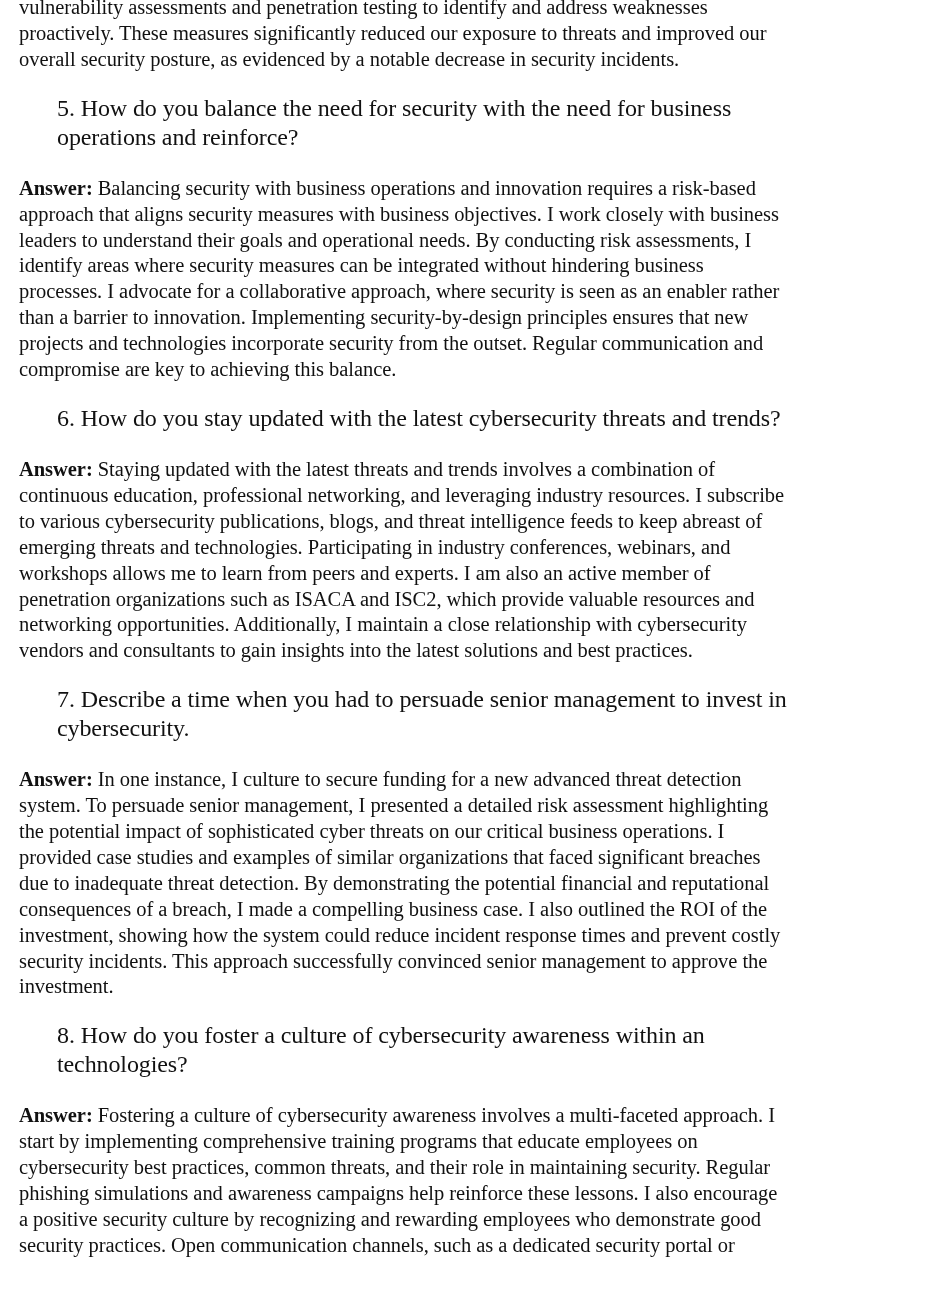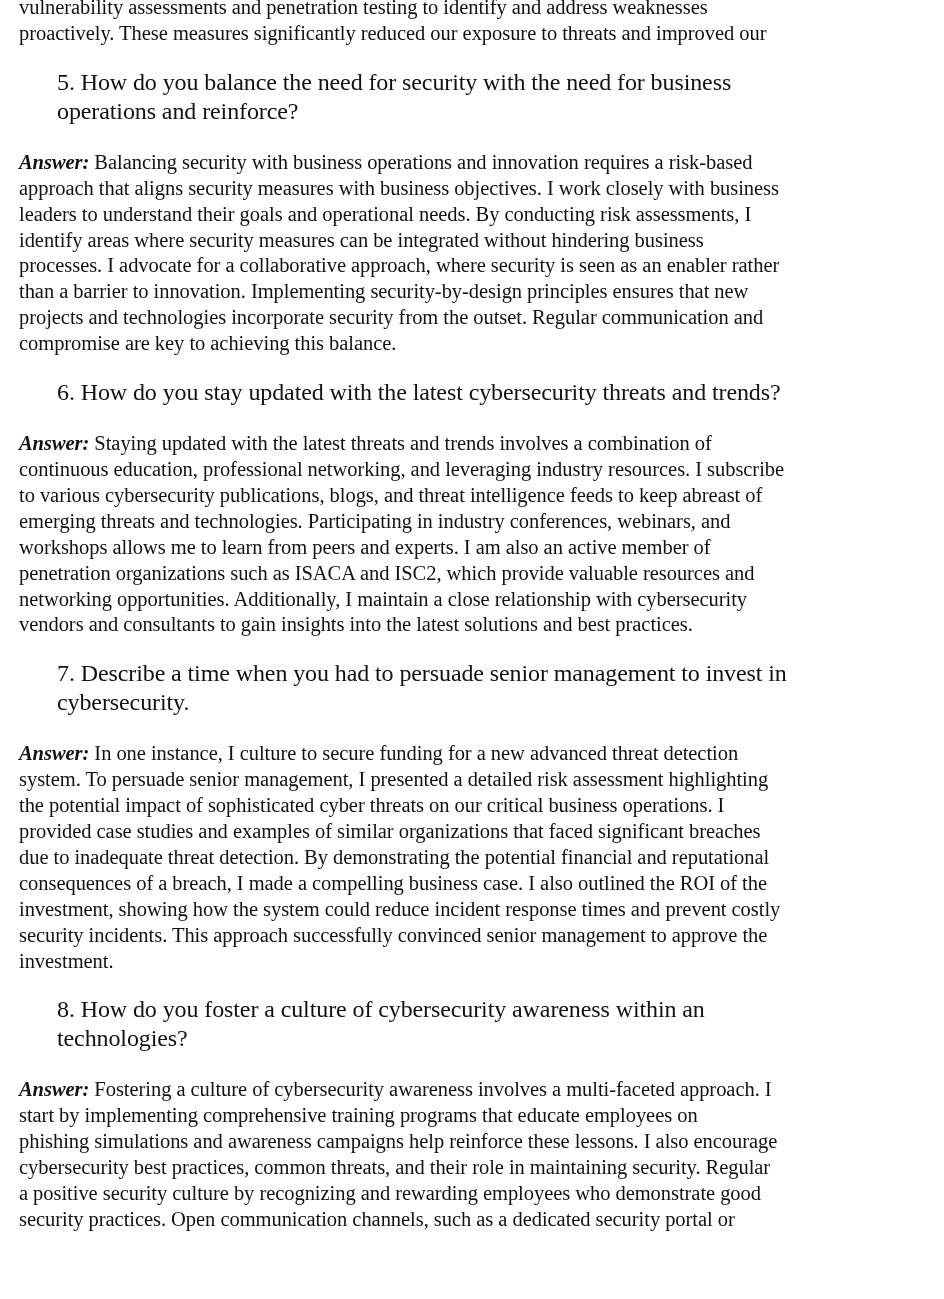--- a/index.html
+++ b/index.html
@@ -22,41 +22,41 @@
       width: 910px;
     }
     .line {
       font-size: 20.5px;
       line-height: 25.9px;
       white-space: nowrap;
       letter-spacing: -0.05px;
     }
     .answer-label {
       font-weight: bold;
-      font-style: italic;
     }
     .q-line {
       font-size: 24px;
       font-weight: normal;
       line-height: 29px;
       white-space: nowrap;
       letter-spacing: -0.1px;
       margin-left: 38px;
     }
     .section-gap { height: 21px; }
     .q-gap { height: 24px; }
   </style>
 </head>
 <body>
 
 <div class="page">
 
   <div>
     <div class="line">vulnerability assessments and penetration testing to identify and address weaknesses</div>
     <div class="line">proactively. These measures significantly reduced our exposure to threats and improved our</div>
+    <div class="line">overall security posture, as evidenced by a notable decrease in security incidents.</div>
   </div>
 
   <div class="section-gap"></div>
 
   <div>
     <div>
       <div class="q-line">5. How do you balance the need for security with the need for business</div>
       <div class="q-line">operations and reinforce?</div>
     </div>
     <div class="q-gap"></div>
@@ -116,20 +116,20 @@
 
   <div>
     <div>
       <div class="q-line">8. How do you foster a culture of cybersecurity awareness within an</div>
       <div class="q-line">technologies?</div>
     </div>
     <div class="q-gap"></div>
     <div>
       <div class="line"><span class="answer-label">Answer:</span><span> Fostering a culture of cybersecurity awareness involves a multi-faceted approach. I</span></div>
       <div class="line">start by implementing comprehensive training programs that educate employees on</div>
+      <div class="line">cybersecurity best practices, common threats, and their role in maintaining security. Regular</div>
       <div class="line">phishing simulations and awareness campaigns help reinforce these lessons. I also encourage</div>
-      <div class="line">cybersecurity best practices, common threats, and their role in maintaining security. Regular</div>
       <div class="line">a positive security culture by recognizing and rewarding employees who demonstrate good</div>
       <div class="line">security practices. Open communication channels, such as a dedicated security portal or</div>
     </div>
   </div>
 
 </div>
 
 </body></html>

